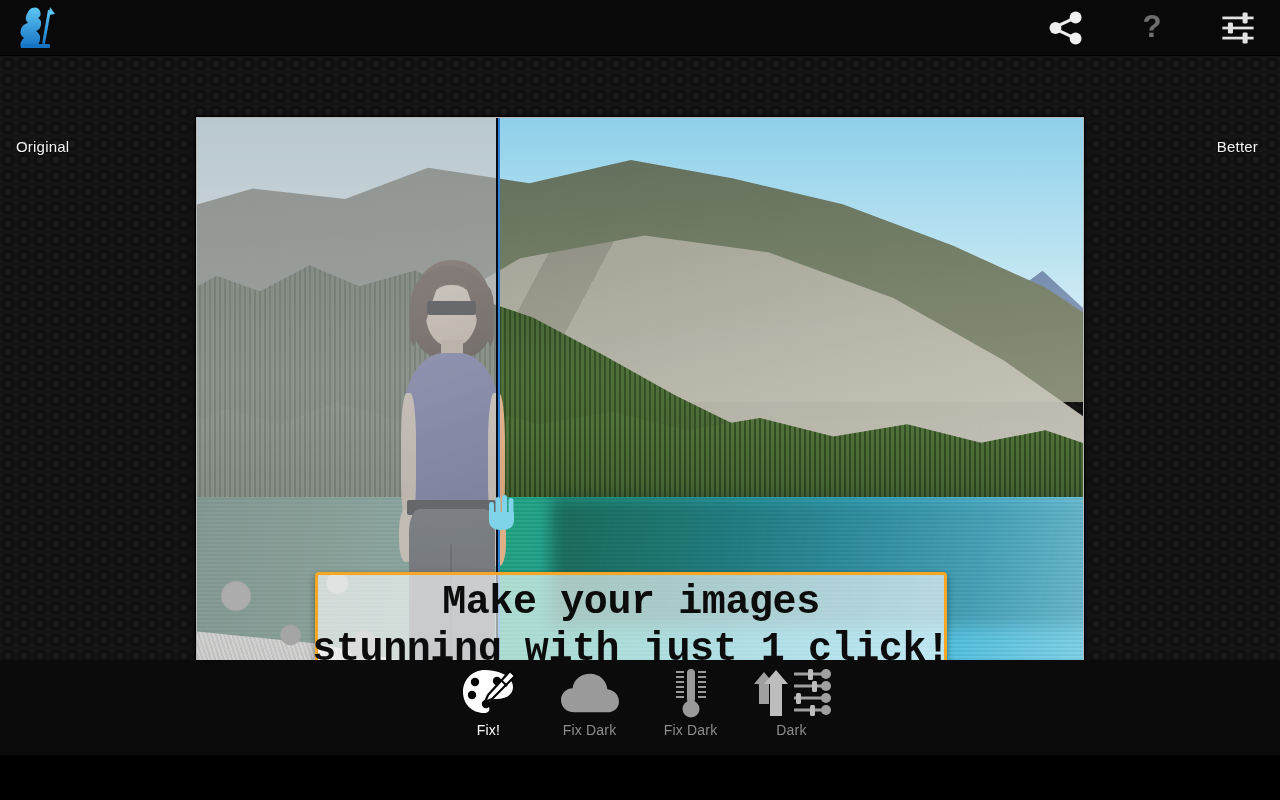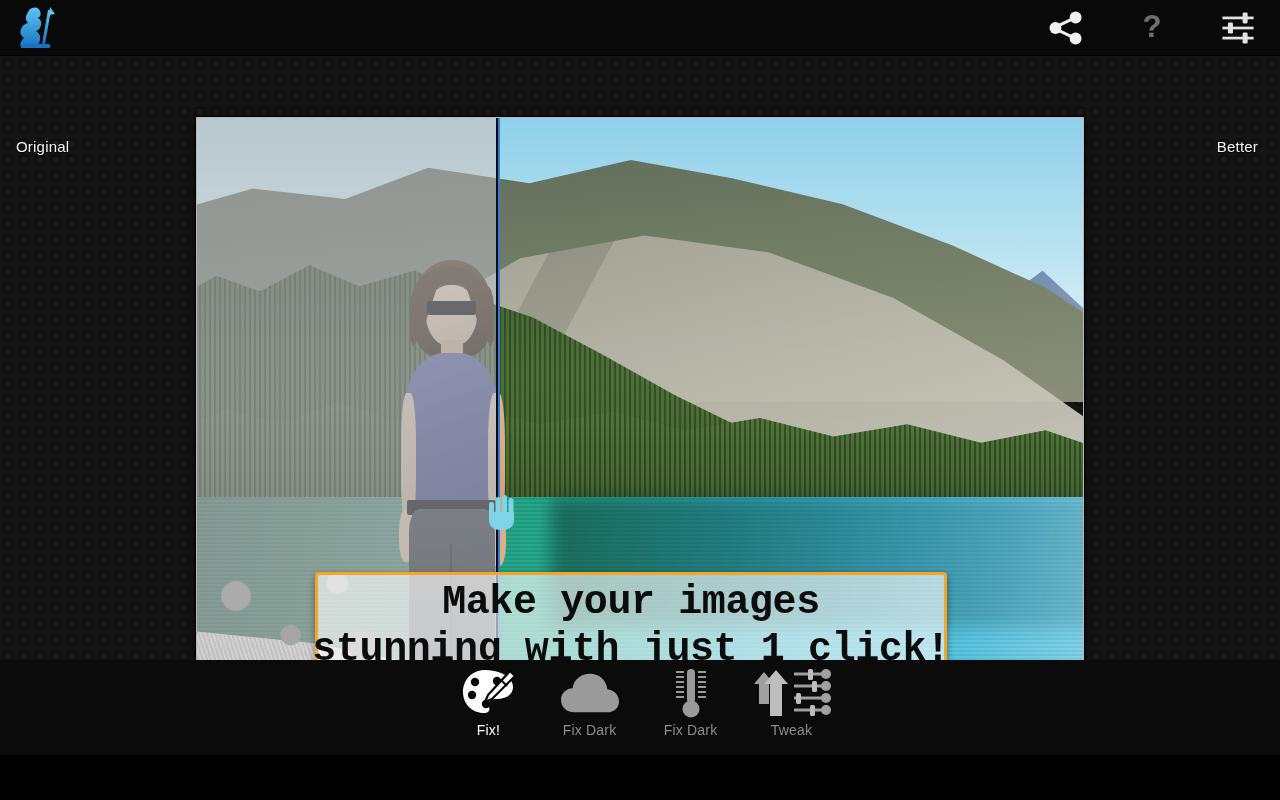--- a/index.html
+++ b/index.html
@@ -397,20 +397,20 @@
             <rect x="58" y="37" width="5" height="11" rx="1.5"></rect>
           </g>
           <g fill="#a0a0a0">
             <circle cx="74" cy="6" r="5"></circle>
             <circle cx="74" cy="18" r="5"></circle>
             <circle cx="74" cy="30" r="5"></circle>
             <circle cx="74" cy="42" r="5"></circle>
           </g>
         </svg>
       </div>
-      <div class="tlabel">Tweak</div>
+      <div class="tlabel">Dark</div>
     </div>
 
   </div>
 
   <div id="navbar"></div>
 
 </div>
 
 </body></html>

